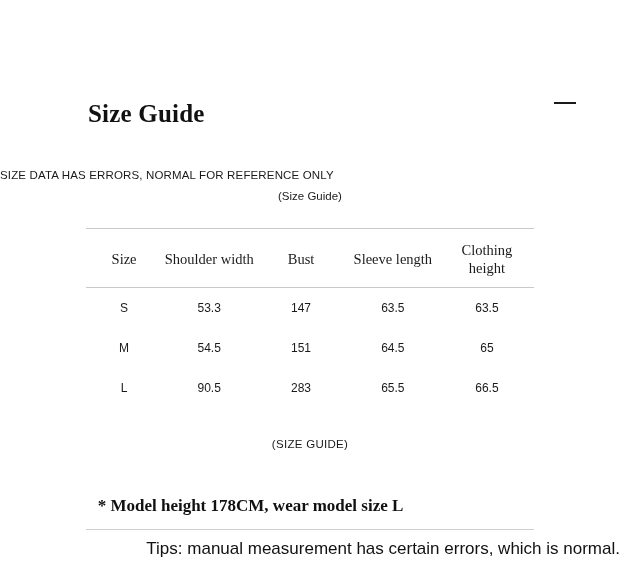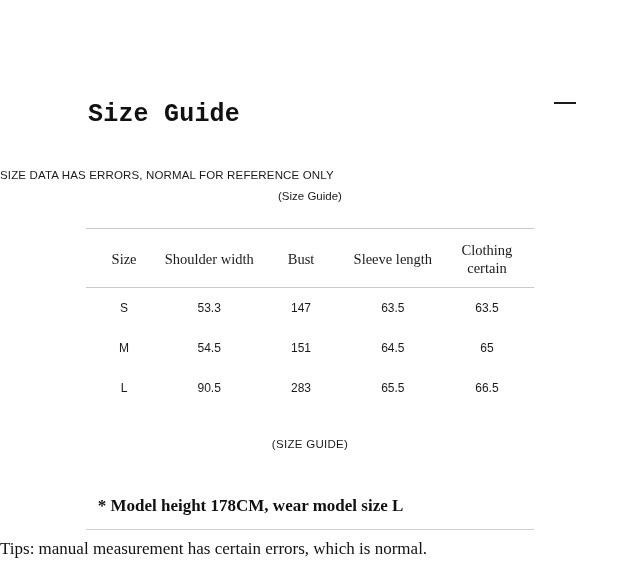--- a/index.html
+++ b/index.html
@@ -30,21 +30,21 @@
     right: 44px;
     width: 22px;
     height: 2px;
     background: #1a1a1a;
   }
 
   .title {
     position: absolute;
     top: 100px;
     left: 88px;
-    font-family: Liberation Mono, monospace;
+    font-family: Liberation Serif, serif;
     font-size: 25px;
     font-weight: 700;
     letter-spacing: 0.2px;
     color: #111111;
   }
 
   .notice {
     position: absolute;
     top: 169px;
     left: 0;
@@ -138,22 +138,22 @@
     width: 448px;
     height: 1px;
     background: #cfcfcf;
   }
 
   .tips {
     position: absolute;
     top: 539px;
     left: 0;
     width: 620px;
-    text-align: left;
-    font-family: Liberation Serif, serif;
+    text-align: right;
+    font-family: Liberation Sans, sans-serif;
     font-size: 17px;
     color: #111111;
   }
 </style>
 </head>
 <body>
 
 <div class="page">
 
   <div class="minimize-icon"></div>
@@ -164,21 +164,21 @@
   <div class="subnotice">(Size Guide)</div>
 
   <div class="table-wrap">
     <table class="size-table">
       <thead>
         <tr>
           <th class="col-size">Size</th>
           <th class="col-shoul">Shoulder width</th>
           <th class="col-bust">Bust</th>
           <th class="col-sleeve">Sleeve length</th>
-          <th class="col-cloth">Clothing certain</th>
+          <th class="col-cloth">Clothing height</th>
         </tr>
       </thead>
       <tbody>
         <tr>
           <td>S</td>
           <td>53.3</td>
           <td>147</td>
           <td>63.5</td>
           <td>63.5</td>
         </tr>

